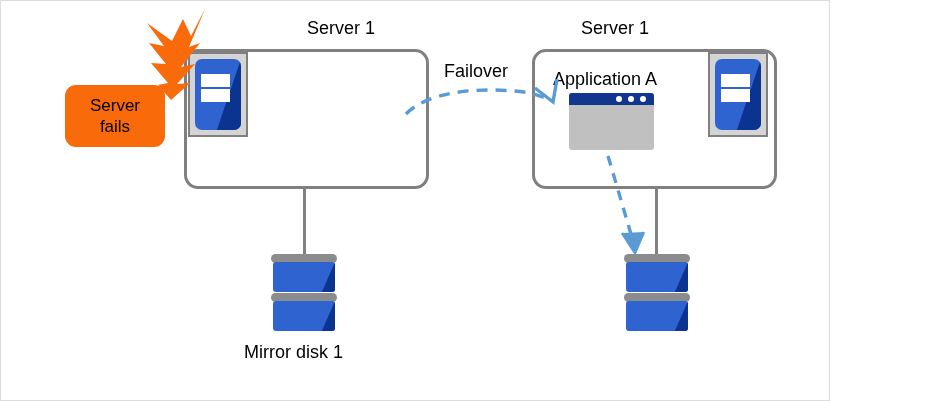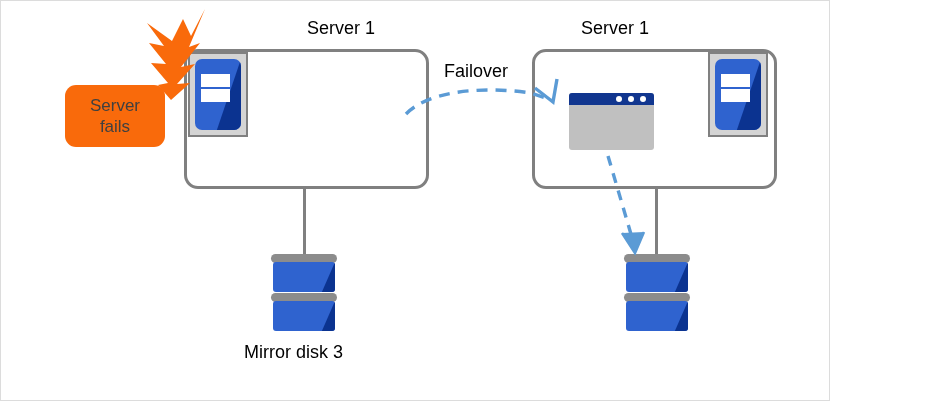--- a/index.html
+++ b/index.html
@@ -109,21 +109,21 @@
   .app-dot.d2 { right: 20px; }
   .app-dot.d3 { right: 8px; }
 
   
   #server-fails-badge {
     position: absolute;
     left: 64px; top: 84px;
     width: 100px; height: 62px;
     background: #f96a0b;
     border-radius: 11px;
-    color: #404040;
+    color: #000000;
     font-size: 17px;
     line-height: 21px;
     display: flex;
     flex-direction: column;
     align-items: center;
     justify-content: center;
     text-align: center;
     font-family: "Liberation Sans", sans-serif;
   }
 
@@ -190,20 +190,21 @@
     </div>
   </div>
 
   <div class="tower" id="tower2">
     <div class="tower-inner">
       <div class="tower-bar b1"></div>
       <div class="tower-bar b2"></div>
     </div>
   </div>
 
+  <div class="label" id="app-a-title">Application A</div>
 
   <div id="app-window">
     <div id="app-window-titlebar">
       <span class="app-dot d1"></span>
       <span class="app-dot d2"></span>
       <span class="app-dot d3"></span>
     </div>
   </div>
 
   <div class="label" id="failover-label">Failover</div>
@@ -215,21 +216,21 @@
 
   <div class="connector" id="connector1"></div>
   <div class="connector" id="connector2"></div>
 
   <div class="disk-stack" id="disk1">
     <div class="disk-plate" style="top:0px;"></div>
     <div class="disk-body" style="top:8px;"></div>
     <div class="disk-plate" style="top:39px;"></div>
     <div class="disk-body" style="top:47px;"></div>
   </div>
-  <div class="label" id="disk1-label">Mirror disk 3</div>
+  <div class="label" id="disk1-label">Mirror disk 1</div>
 
   <div class="disk-stack" id="disk2">
     <div class="disk-plate" style="top:0px;"></div>
     <div class="disk-body" style="top:8px;"></div>
     <div class="disk-plate" style="top:39px;"></div>
     <div class="disk-body" style="top:47px;"></div>
   </div>
 
   <svg id="overlay" viewBox="0 0 948 401">
 

